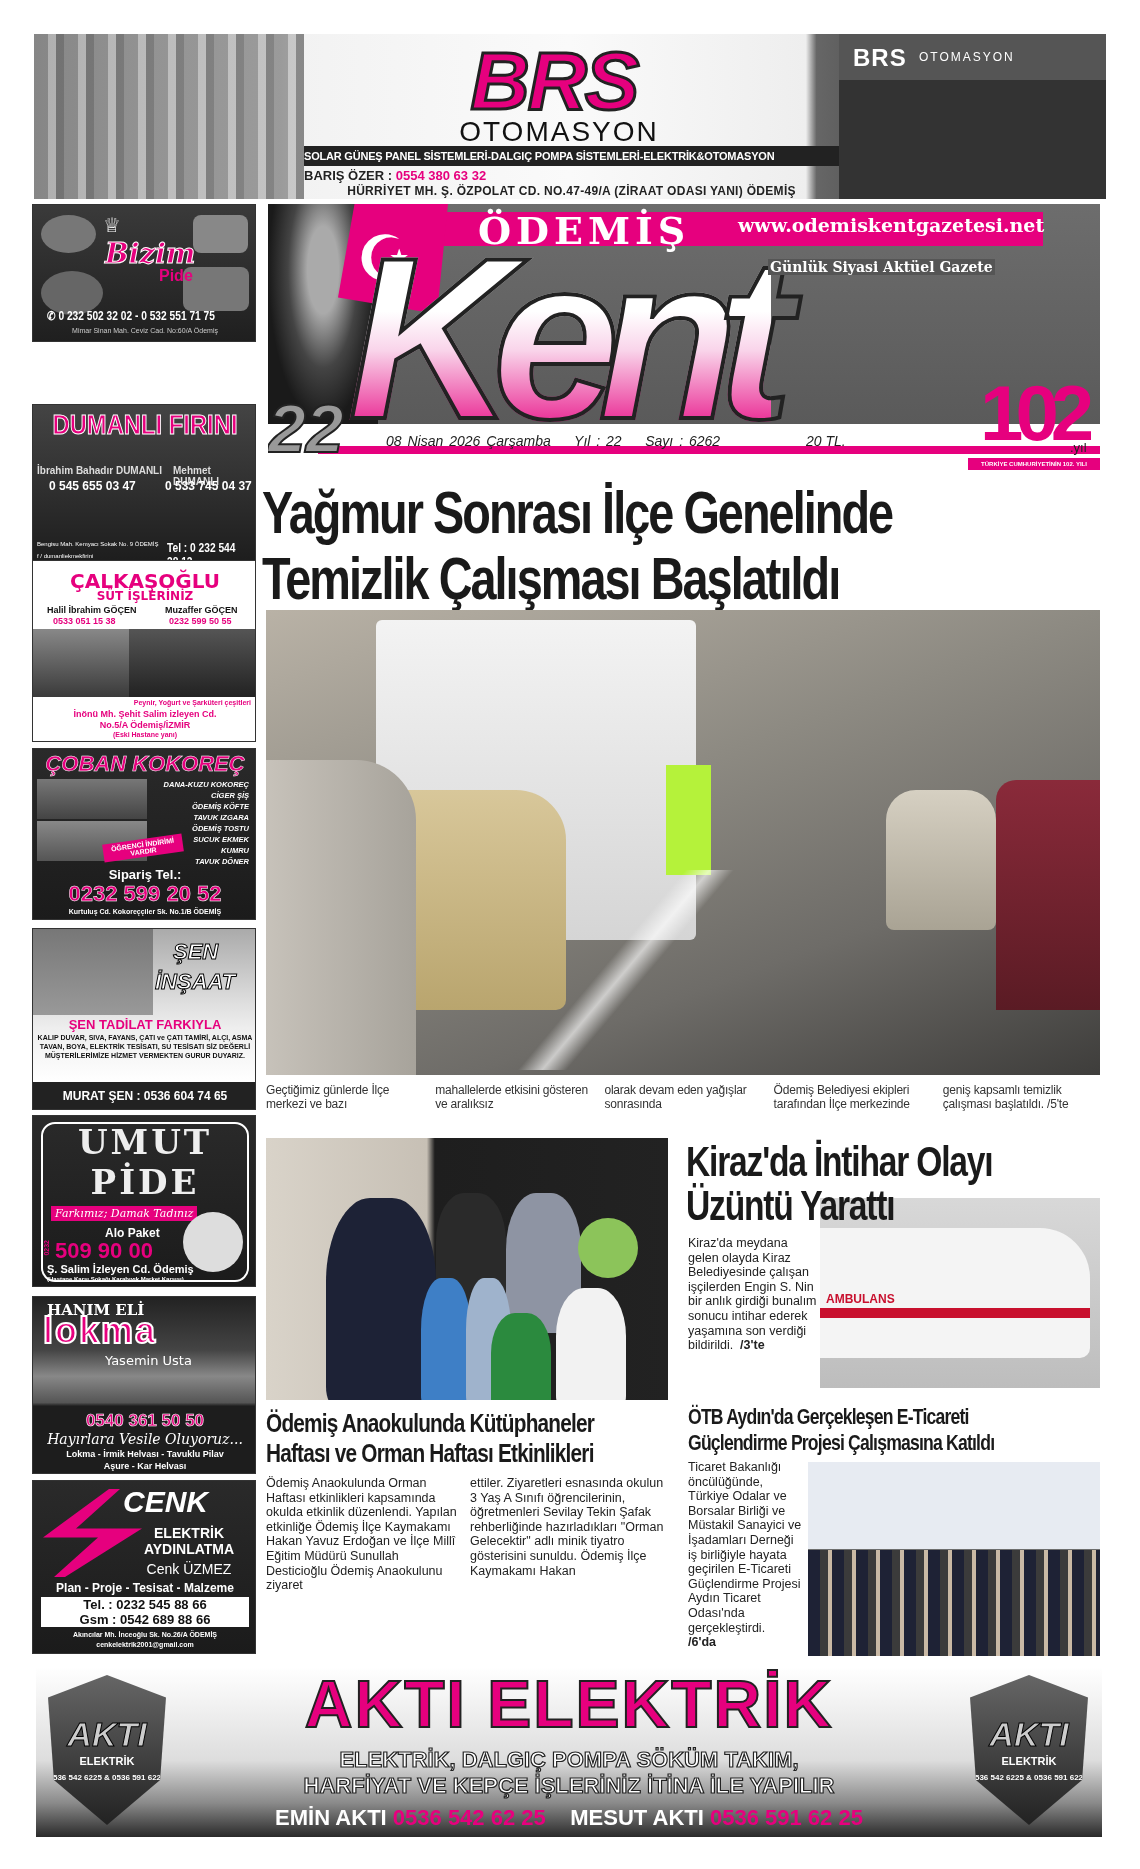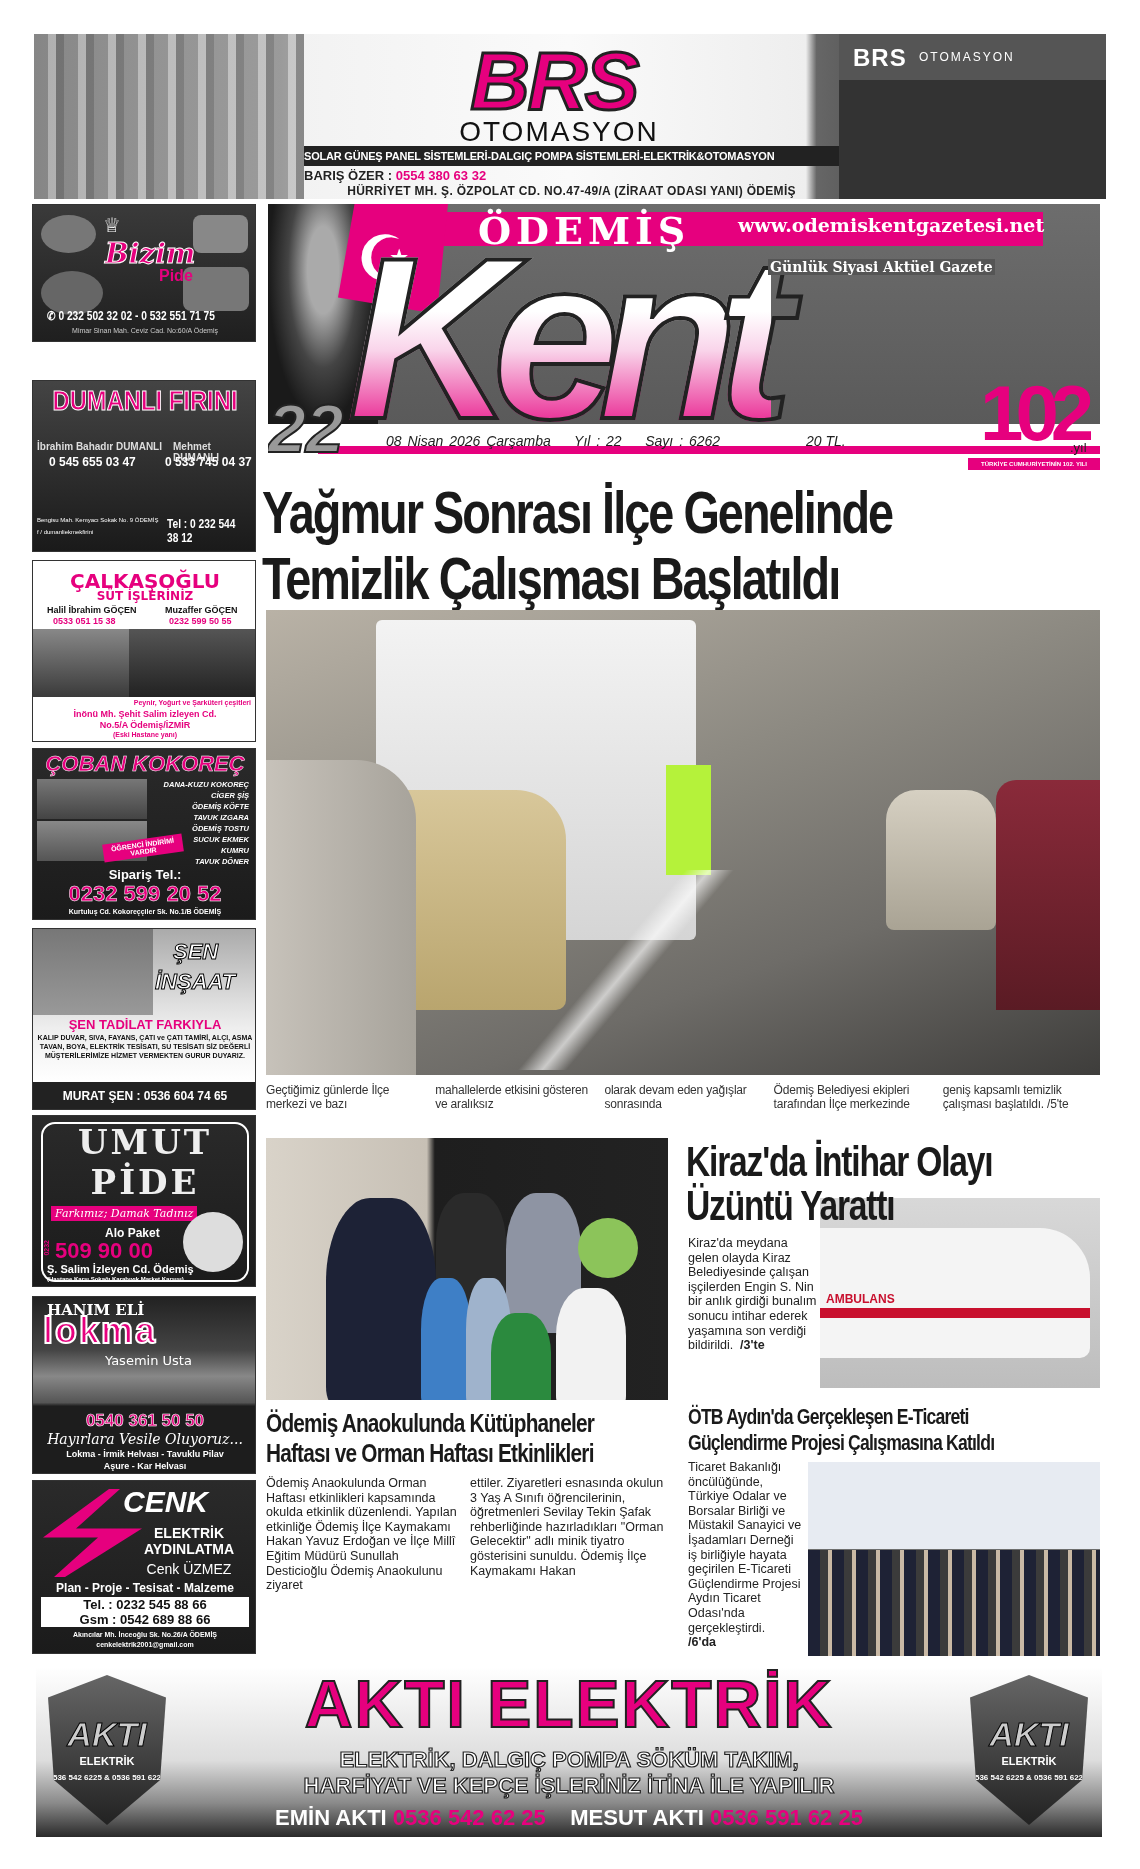--- a/index.html
+++ b/index.html
@@ -193,21 +193,21 @@
   <div class="abs" style="left:150px;top:62px;width:66px;height:44px;border-radius:8px;background:#777"></div>
   <div class="abs" style="left:70px;top:8px;font:20px 'DejaVu Sans',sans-serif">♕</div>
   <div class="abs pink" style="left:72px;top:32px;font:italic bold 28px 'DejaVu Serif',serif;-webkit-text-stroke:1px #fff">Bizim</div>
   <div class="abs pink" style="left:126px;top:62px;font:bold 16px 'Liberation Sans',sans-serif">Pide</div>
   <div class="abs" style="left:14px;top:104px;font:bold 12px 'Liberation Sans',sans-serif;transform:scaleX(.85);transform-origin:left">
     <span>✆ </span><span>0 232 502 32 02 - 0 532 551 71 75</span>
   </div>
   <div class="abs ctr" style="left:0;width:224px;top:122px;font:7px 'Liberation Sans',sans-serif;color:#ccc">Mimar Sinan Mah. Ceviz Cad. No:60/A Ödemiş</div>
 </div>
 
-<div class="abs side-ad dark" style="top:380px;height:172px;background:linear-gradient(180deg,#444,#1a1a1a)">
+<div class="abs side-ad dark" style="top:404px;height:172px;background:linear-gradient(180deg,#444,#1a1a1a)">
   <div class="abs ctr pink" style="left:0;width:224px;top:4px;font:bold 28px 'Liberation Sans',sans-serif;-webkit-text-stroke:1px #fff;transform:scaleX(.85)">DUMANLI FIRINI</div>
   <div class="abs" style="left:4px;top:60px;font:bold 10px 'Liberation Sans',sans-serif;color:#ddd">İbrahim Bahadır DUMANLI</div>
   <div class="abs" style="left:16px;top:74px;font:bold 12px 'Liberation Sans',sans-serif">0 545 655 03 47</div>
   <div class="abs" style="left:140px;top:60px;font:bold 10px 'Liberation Sans',sans-serif;color:#ddd">Mehmet DUMANLI</div>
   <div class="abs" style="left:132px;top:74px;font:bold 12px 'Liberation Sans',sans-serif">0 533 745 04 37</div>
   <div class="abs" style="left:4px;top:136px;font:6px 'Liberation Sans',sans-serif">Bengisu Mah. Kemyacı Sokak No. 9 ÖDEMİŞ</div>
   <div class="abs" style="left:4px;top:148px;font:6px 'Liberation Sans',sans-serif">f / dumanliekmekfirini</div>
   <div class="abs" style="left:134px;top:136px;font:bold 12px 'Liberation Sans',sans-serif;transform:scaleX(.85);transform-origin:left">Tel : 0 232 544 38 12</div>
 </div>
 

